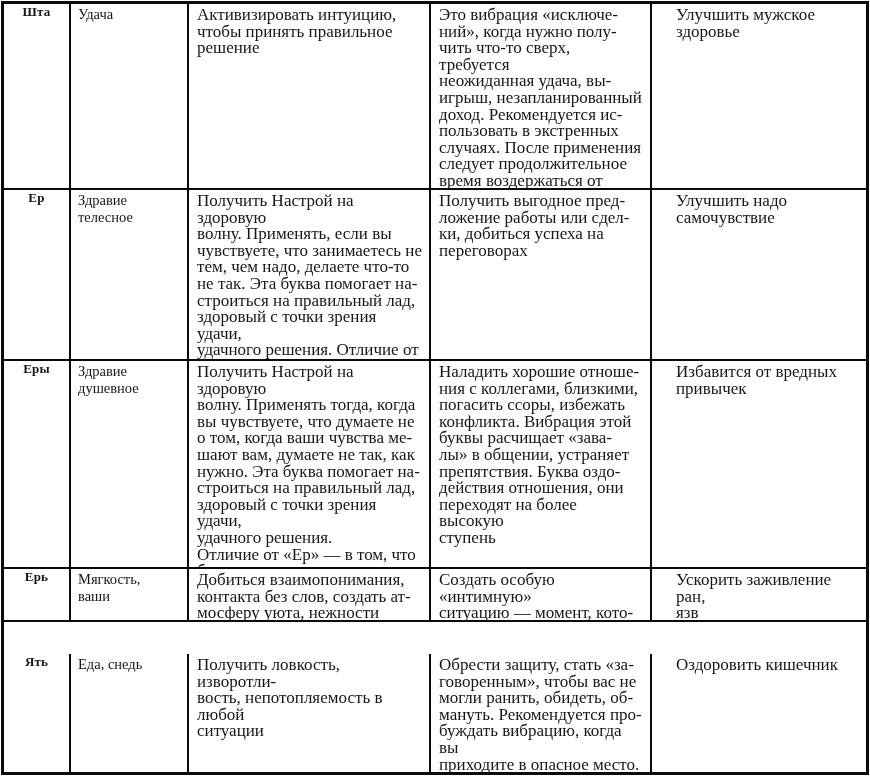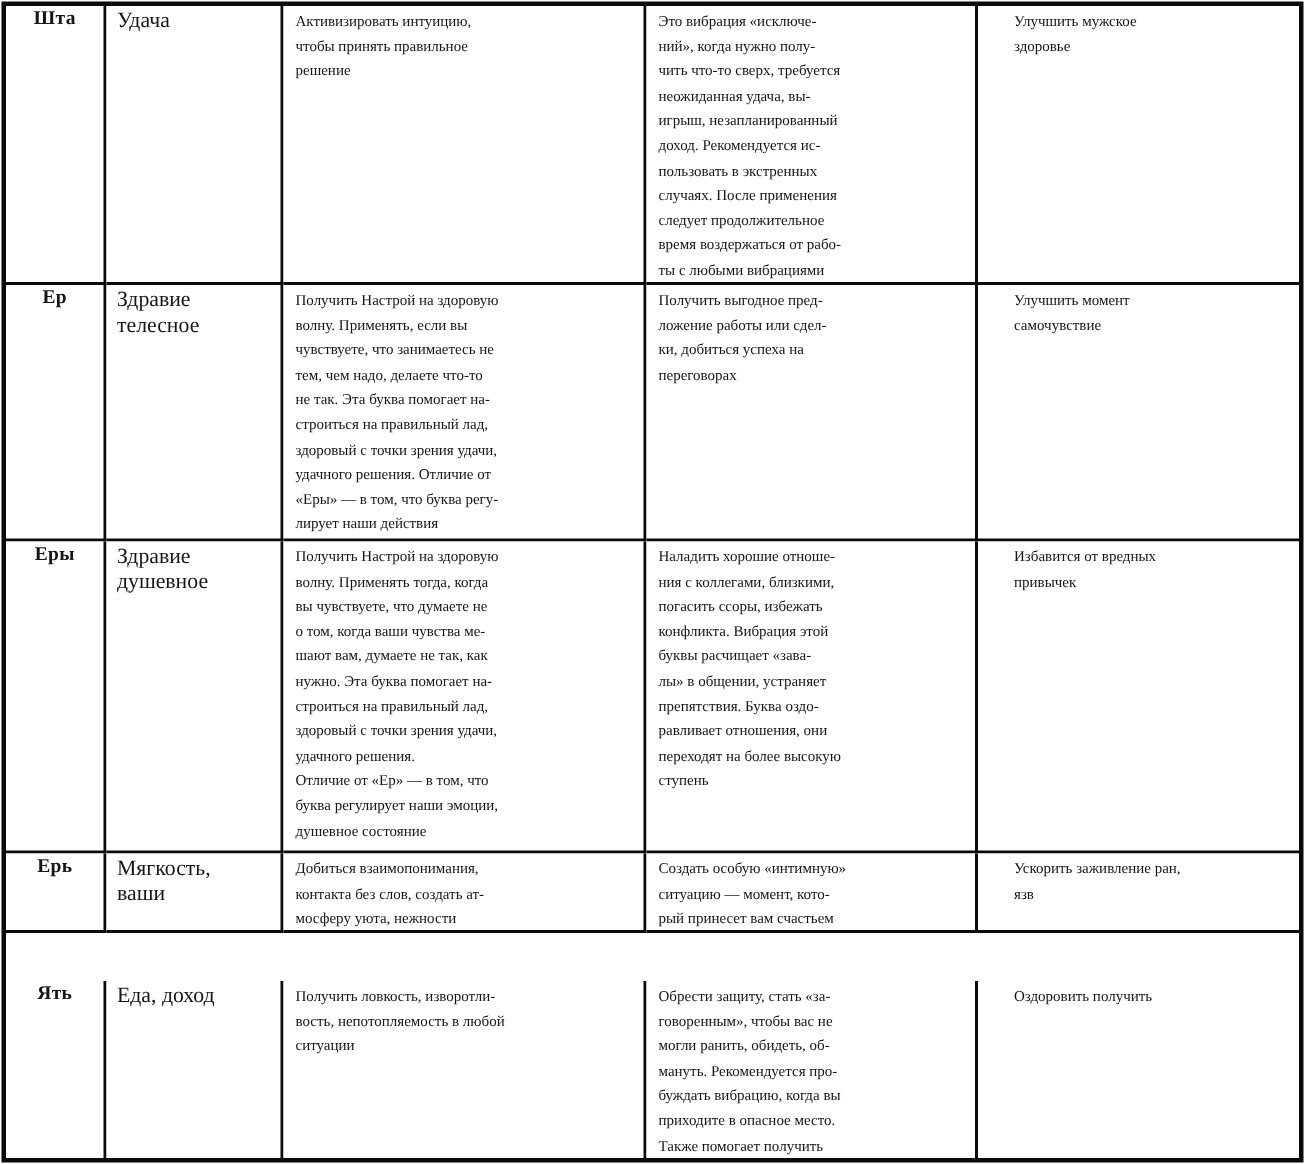--- a/index.html
+++ b/index.html
@@ -46,21 +46,21 @@
   .c-meaning {
     display: flex;
     align-items: flex-start;
     padding: 2px 4px 2px 7px;
     font-size: 14.5px;
     line-height: 16.6px;
     white-space: pre-line;
   }
   .c-text {
     padding: 3px 6px 2px 8px;
-    font-size: 10px;
+    font-size: 17px;
     line-height: 16.6px;
     white-space: pre-line;
     font-family: Liberation Serif, serif;
   }
   .cell span { white-space: pre-line; }
 </style>
 </head>
 <body>
 
 <div class="page">
@@ -102,21 +102,21 @@
 не так. Эта буква помогает на-
 строиться на правильный лад,
 здоровый с точки зрения удачи,
 удачного решения. Отличие от
 «Еры» — в том, что буква регу-
 лирует наши действия</span></div>
       <div class="cell c-text"><span>Получить выгодное пред-
 ложение работы или сдел-
 ки, добиться успеха на
 переговорах</span></div>
-      <div class="cell c-text"><span>Улучшить момент
+      <div class="cell c-text"><span>Улучшить надо
 самочувствие</span></div>
     </div>
 
     <div class="row">
       <div class="cell c-letter">
           <span>Еры</span>
         </div>
       <div class="cell c-meaning"><span>Здравие
 душевное</span></div>
       <div class="cell c-text"><span>Получить Настрой на здоровую
@@ -131,21 +131,21 @@
 Отличие от «Ер» — в том, что
 буква регулирует наши эмоции,
 душевное состояние</span></div>
       <div class="cell c-text"><span>Наладить хорошие отноше-
 ния с коллегами, близкими,
 погасить ссоры, избежать
 конфликта. Вибрация этой
 буквы расчищает «зава-
 лы» в общении, устраняет
 препятствия. Буква оздо-
-равливает отношения, они
+действия отношения, они
 переходят на более высокую
 ступень</span></div>
       <div class="cell c-text"><span>Избавится от вредных
 привычек</span></div>
     </div>
 
     <div class="row">
       <div class="cell c-letter">
           <span>Ерь</span>
         </div>
@@ -158,30 +158,30 @@
 ситуацию — момент, кото-
 рый принесет вам счастьем</span></div>
       <div class="cell c-text"><span>Ускорить заживление ран,
 язв</span></div>
     </div>
 
     <div class="row">
       <div class="cell c-letter">
           <span>Ять</span>
         </div>
-      <div class="cell c-meaning"><span>Еда, доход</span></div>
+      <div class="cell c-meaning"><span>Еда, снедь</span></div>
       <div class="cell c-text"><span>Получить ловкость, изворотли-
 вость, непотопляемость в любой
 ситуации</span></div>
       <div class="cell c-text"><span>Обрести защиту, стать «за-
 говоренным», чтобы вас не
 могли ранить, обидеть, об-
 мануть. Рекомендуется про-
 буждать вибрацию, когда вы
 приходите в опасное место.
 Также помогает получить
 достаточную сумму на каж-
 додневные расходы</span></div>
-      <div class="cell c-text"><span>Оздоровить получить</span></div>
+      <div class="cell c-text"><span>Оздоровить кишечник</span></div>
     </div>
 
   </div>
 </div>
 
 </body></html>

